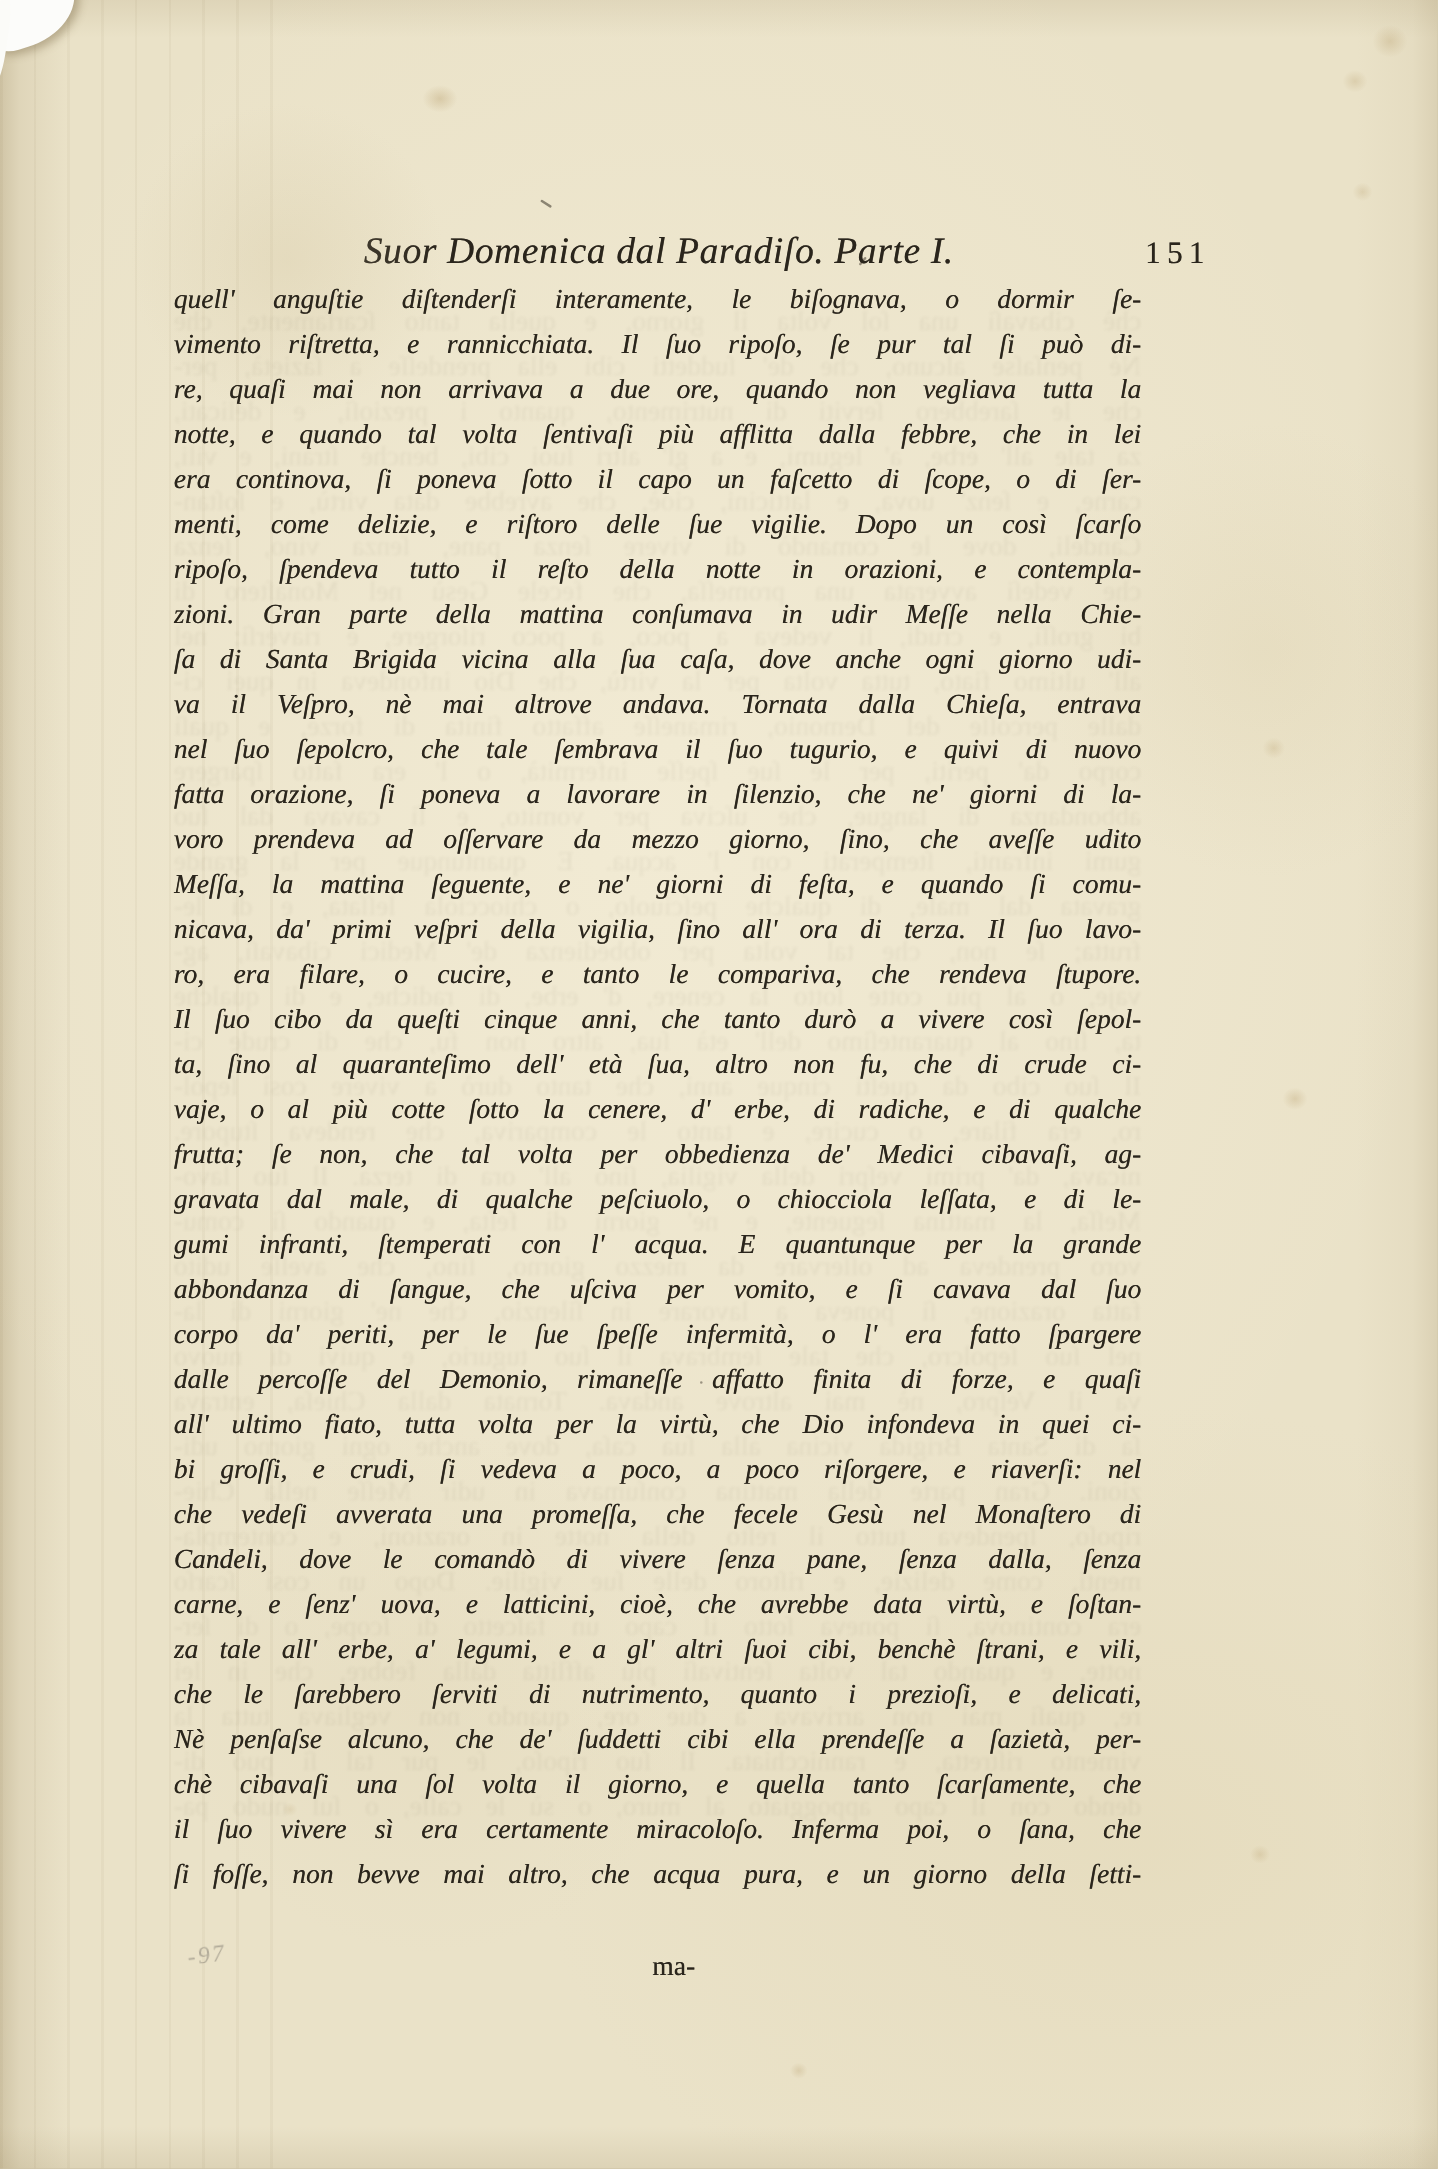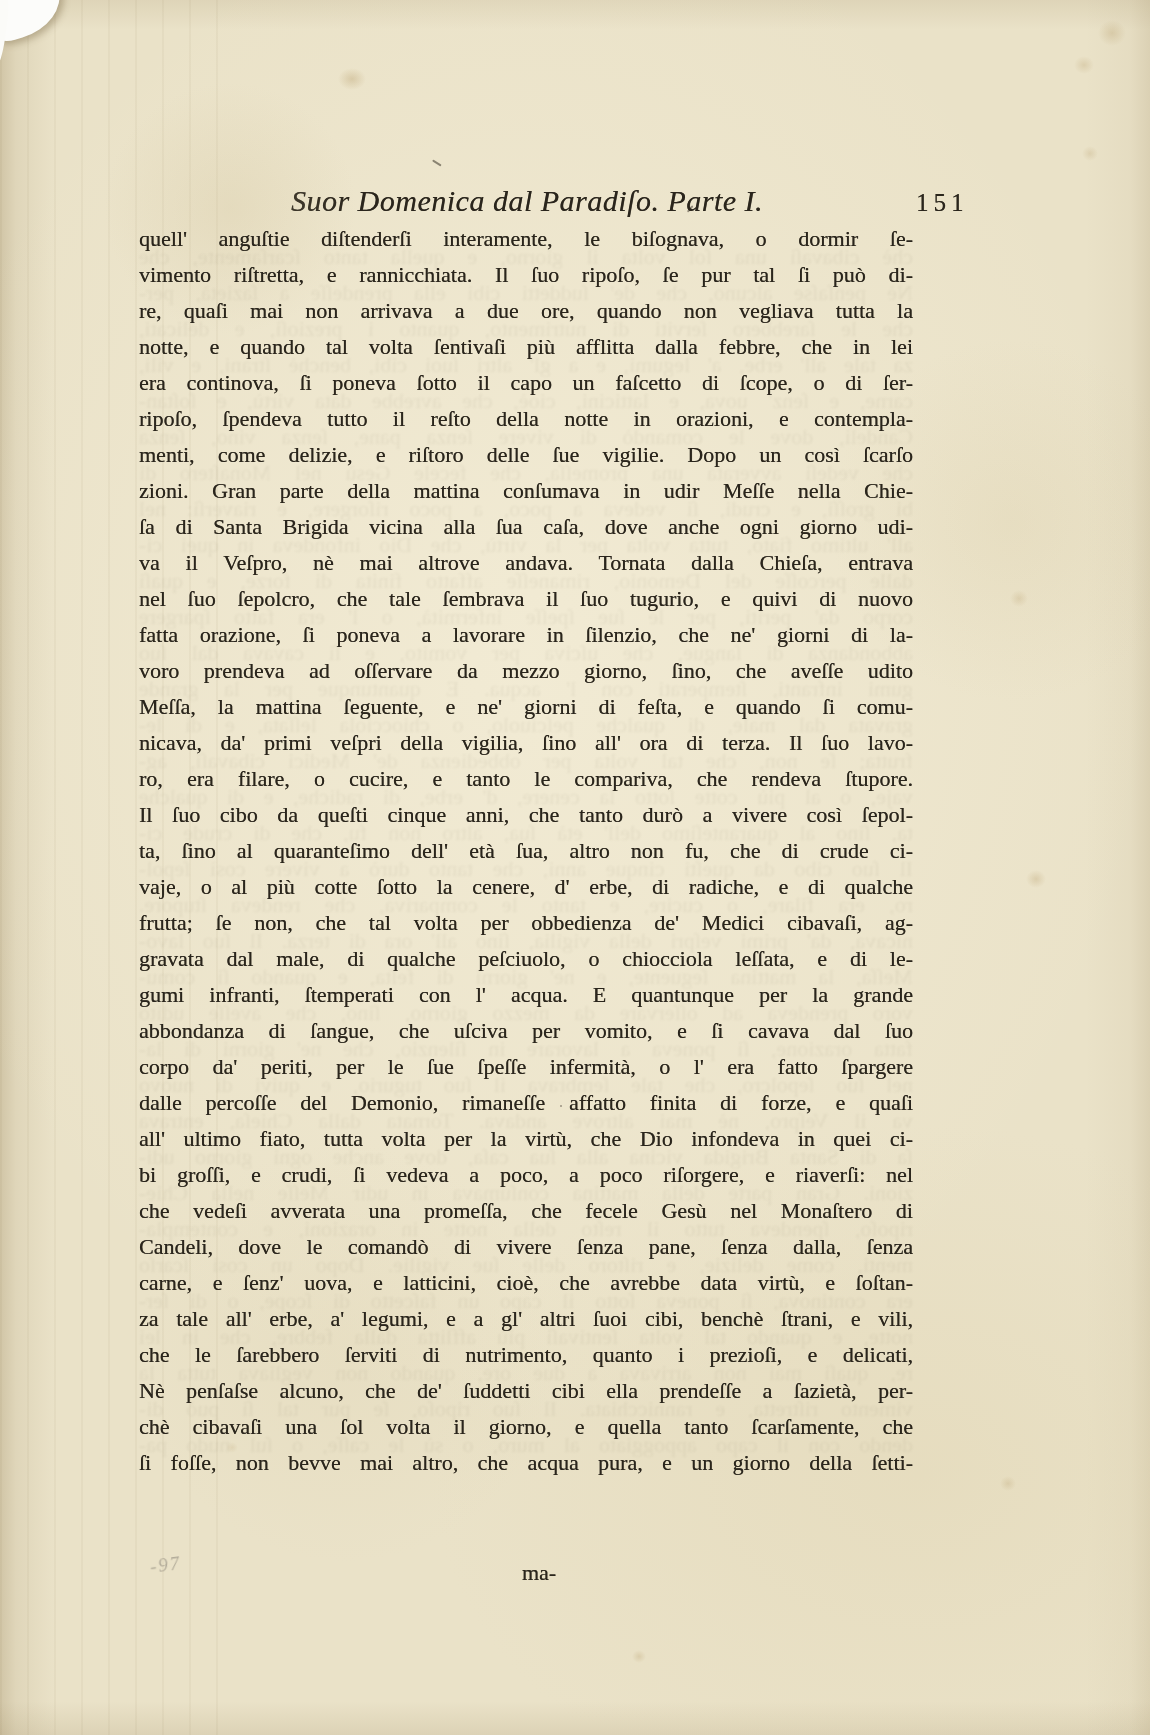--- a/index.html
+++ b/index.html
@@ -46,21 +46,21 @@
     position:absolute;left:140px;top:184px;width:774px;
     text-align:center;font-style:italic;font-size:30px;letter-spacing:.5px;
     text-shadow:.2px .3px .5px rgba(42,37,28,.7);
     white-space:nowrap;
   }
   .page-number{
     position:absolute;left:916px;top:189px;font-size:25px;letter-spacing:5px;
     text-shadow:.2px .3px .5px rgba(42,37,28,.7);
   }
 
-  .body-block{position:absolute;left:139px;top:221px;width:774px;z-index:3;}
+  .body-block{position:absolute;left:139px;top:221px;width:774px;z-index:3;font-style:italic;}
   .line{
     font-size:22px;line-height:36px;height:36px;overflow:hidden;
     text-align:justify;text-align-last:justify;word-spacing:.04em;
     text-shadow:.2px .3px .45px rgba(42,37,28,.75);
   }
 
   .ghost{
     position:absolute;left:139px;top:239px;width:774px;z-index:1;
     transform:scaleX(-1);opacity:.075;filter:blur(1.1px);color:#5f5740;
     pointer-events:none;
@@ -153,22 +153,22 @@
 
   <div class="running-title">Suor Domenica dal Paradiſo. Parte I.</div>
   <div class="page-number">151</div>
 
   <div class="body-block" id="body-block">
       <div class="line">quell' anguſtie diſtenderſi interamente, le biſognava, o dormir ſe-</div>
       <div class="line">vimento riſtretta, e rannicchiata. Il ſuo ripoſo, ſe pur tal ſi può di-</div>
       <div class="line">re, quaſi mai non arrivava a due ore, quando non vegliava tutta la</div>
       <div class="line">notte, e quando tal volta ſentivaſi più afflitta dalla febbre, che in lei</div>
       <div class="line">era continova, ſi poneva ſotto il capo un faſcetto di ſcope, o di ſer-</div>
+      <div class="line">menti, come delizie, e riſtoro delle ſue vigilie. Dopo un così ſcarſo</div>
       <div class="line">ripoſo, ſpendeva tutto il reſto della notte in orazioni, e contempla-</div>
-      <div class="line">menti, come delizie, e riſtoro delle ſue vigilie. Dopo un così ſcarſo</div>
       <div class="line">zioni. Gran parte della mattina conſumava in udir Meſſe nella Chie-</div>
       <div class="line">ſa di Santa Brigida vicina alla ſua caſa, dove anche ogni giorno udi-</div>
       <div class="line">va il Veſpro, nè mai altrove andava. Tornata dalla Chieſa, entrava</div>
       <div class="line">nel ſuo ſepolcro, che tale ſembrava il ſuo tugurio, e quivi di nuovo</div>
       <div class="line">fatta orazione, ſi poneva a lavorare in ſilenzio, che ne' giorni di la-</div>
       <div class="line">voro prendeva ad oſſervare da mezzo giorno, ſino, che aveſſe udito</div>
       <div class="line">Meſſa, la mattina ſeguente, e ne' giorni di feſta, e quando ſi comu-</div>
       <div class="line">nicava, da' primi veſpri della vigilia, ſino all' ora di terza. Il ſuo lavo-</div>
       <div class="line">ro, era filare, o cucire, e tanto le compariva, che rendeva ſtupore.</div>
       <div class="line">Il ſuo cibo da queſti cinque anni, che tanto durò a vivere così ſepol-</div>
@@ -182,20 +182,21 @@
       <div class="line">dalle percoſſe del Demonio, rimaneſſe affatto finita di forze, e quaſi</div>
       <div class="line">all' ultimo fiato, tutta volta per la virtù, che Dio infondeva in quei ci-</div>
       <div class="line">bi groſſi, e crudi, ſi vedeva a poco, a poco riſorgere, e riaverſi: nel</div>
       <div class="line">che vedeſi avverata una promeſſa, che fecele Gesù nel Monaſtero di</div>
       <div class="line">Candeli, dove le comandò di vivere ſenza pane, ſenza dalla, ſenza</div>
       <div class="line">carne, e ſenz' uova, e latticini, cioè, che avrebbe data virtù, e ſoſtan-</div>
       <div class="line">za tale all' erbe, a' legumi, e a gl' altri ſuoi cibi, benchè ſtrani, e vili,</div>
       <div class="line">che le ſarebbero ſerviti di nutrimento, quanto i prezioſi, e delicati,</div>
       <div class="line">Nè penſaſse alcuno, che de' ſuddetti cibi ella prendeſſe a ſazietà, per-</div>
       <div class="line">chè cibavaſi una ſol volta il giorno, e quella tanto ſcarſamente, che</div>
+      <div class="line">il ſuo vivere sì era certamente miracoloſo. Inferma poi, o ſana, che</div>
       <div class="line">ſi foſſe, non bevve mai altro, che acqua pura, e un giorno della ſetti-</div>
     </div>
 
   <div class="catchword">ma-</div>
 
   <div class="pencil-mark">-97</div>
 
 </div>
 
 </body></html>

